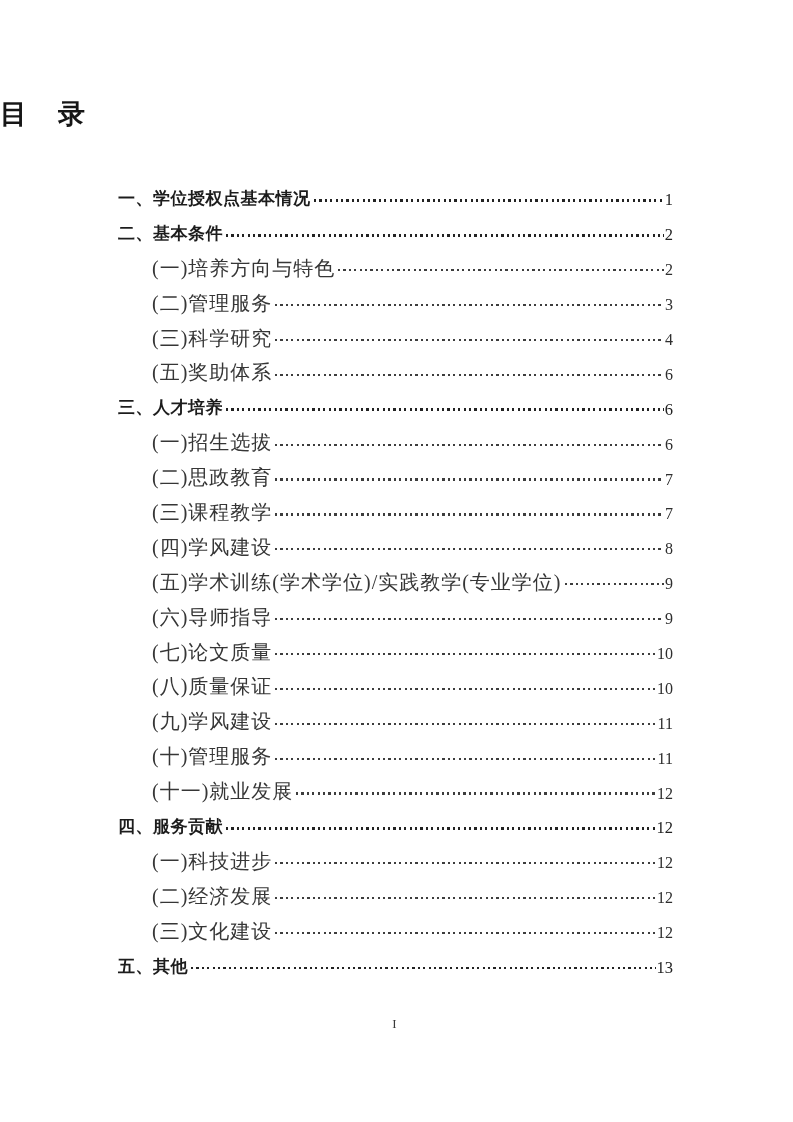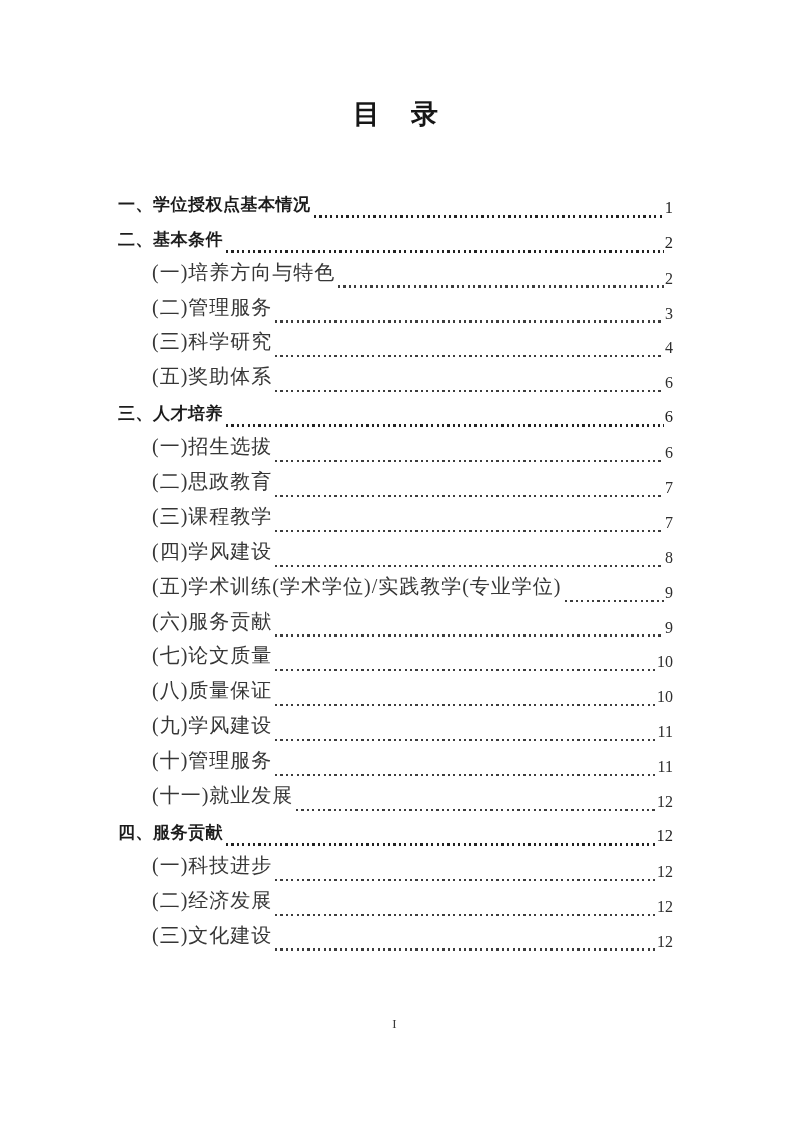--- a/index.html
+++ b/index.html
@@ -7,37 +7,37 @@
     width: 793px; height: 1122px;
     background: #ffffff;
     position: relative;
     overflow: hidden;
     font-family: "Liberation Serif", serif;
     color: #2b2b2b;
   }
   .doc-title {
     position: absolute;
     top: 96px; left: 0; right: 0;
-    text-align: center;
+    text-align: left;
     font-family: "Liberation Sans", sans-serif;
     font-weight: 700;
     font-size: 27px;
     letter-spacing: 2px;
     color: #161616;
   }
   .toc-list {
     position: absolute;
     top: 181px;
     left: 118px;
     width: 555px;
   }
   .toc-row {
     height: 34.9px;
     display: flex;
-    align-items: flex-end;
+    align-items: center;
     white-space: nowrap;
   }
   .toc-label { flex: 0 0 auto; }
   .toc-row.lvl1 .toc-label {
     font-family: "Liberation Sans", sans-serif;
     font-weight: 700;
     font-size: 17px;
     color: #1c1c1c;
     letter-spacing: 0.5px;
   }
@@ -136,21 +136,21 @@
     <span class="toc-label">(四)学风建设</span>
     <span class="leader"></span>
     <span class="toc-page">8</span>
   </div>
     <div class="toc-row lvl2">
     <span class="toc-label">(五)学术训练(学术学位)/实践教学(专业学位) </span>
     <span class="leader"></span>
     <span class="toc-page">9</span>
   </div>
     <div class="toc-row lvl2">
-    <span class="toc-label">(六)服务贡献</span>
+    <span class="toc-label">(六)导师指导</span>
     <span class="leader"></span>
     <span class="toc-page">9</span>
   </div>
     <div class="toc-row lvl2">
     <span class="toc-label">(七)论文质量</span>
     <span class="leader"></span>
     <span class="toc-page">10</span>
   </div>
     <div class="toc-row lvl2">
     <span class="toc-label">(八)质量保证</span>
@@ -185,15 +185,20 @@
     <div class="toc-row lvl2">
     <span class="toc-label">(二)经济发展</span>
     <span class="leader"></span>
     <span class="toc-page">12</span>
   </div>
     <div class="toc-row lvl2">
     <span class="toc-label">(三)文化建设</span>
     <span class="leader"></span>
     <span class="toc-page">12</span>
   </div>
+    <div class="toc-row lvl1">
+    <span class="toc-label">五、其他</span>
+    <span class="leader"></span>
+    <span class="toc-page">13</span>
+  </div>
   </div>
 
 <div class="page-footer">I</div>
 
 </body></html>

